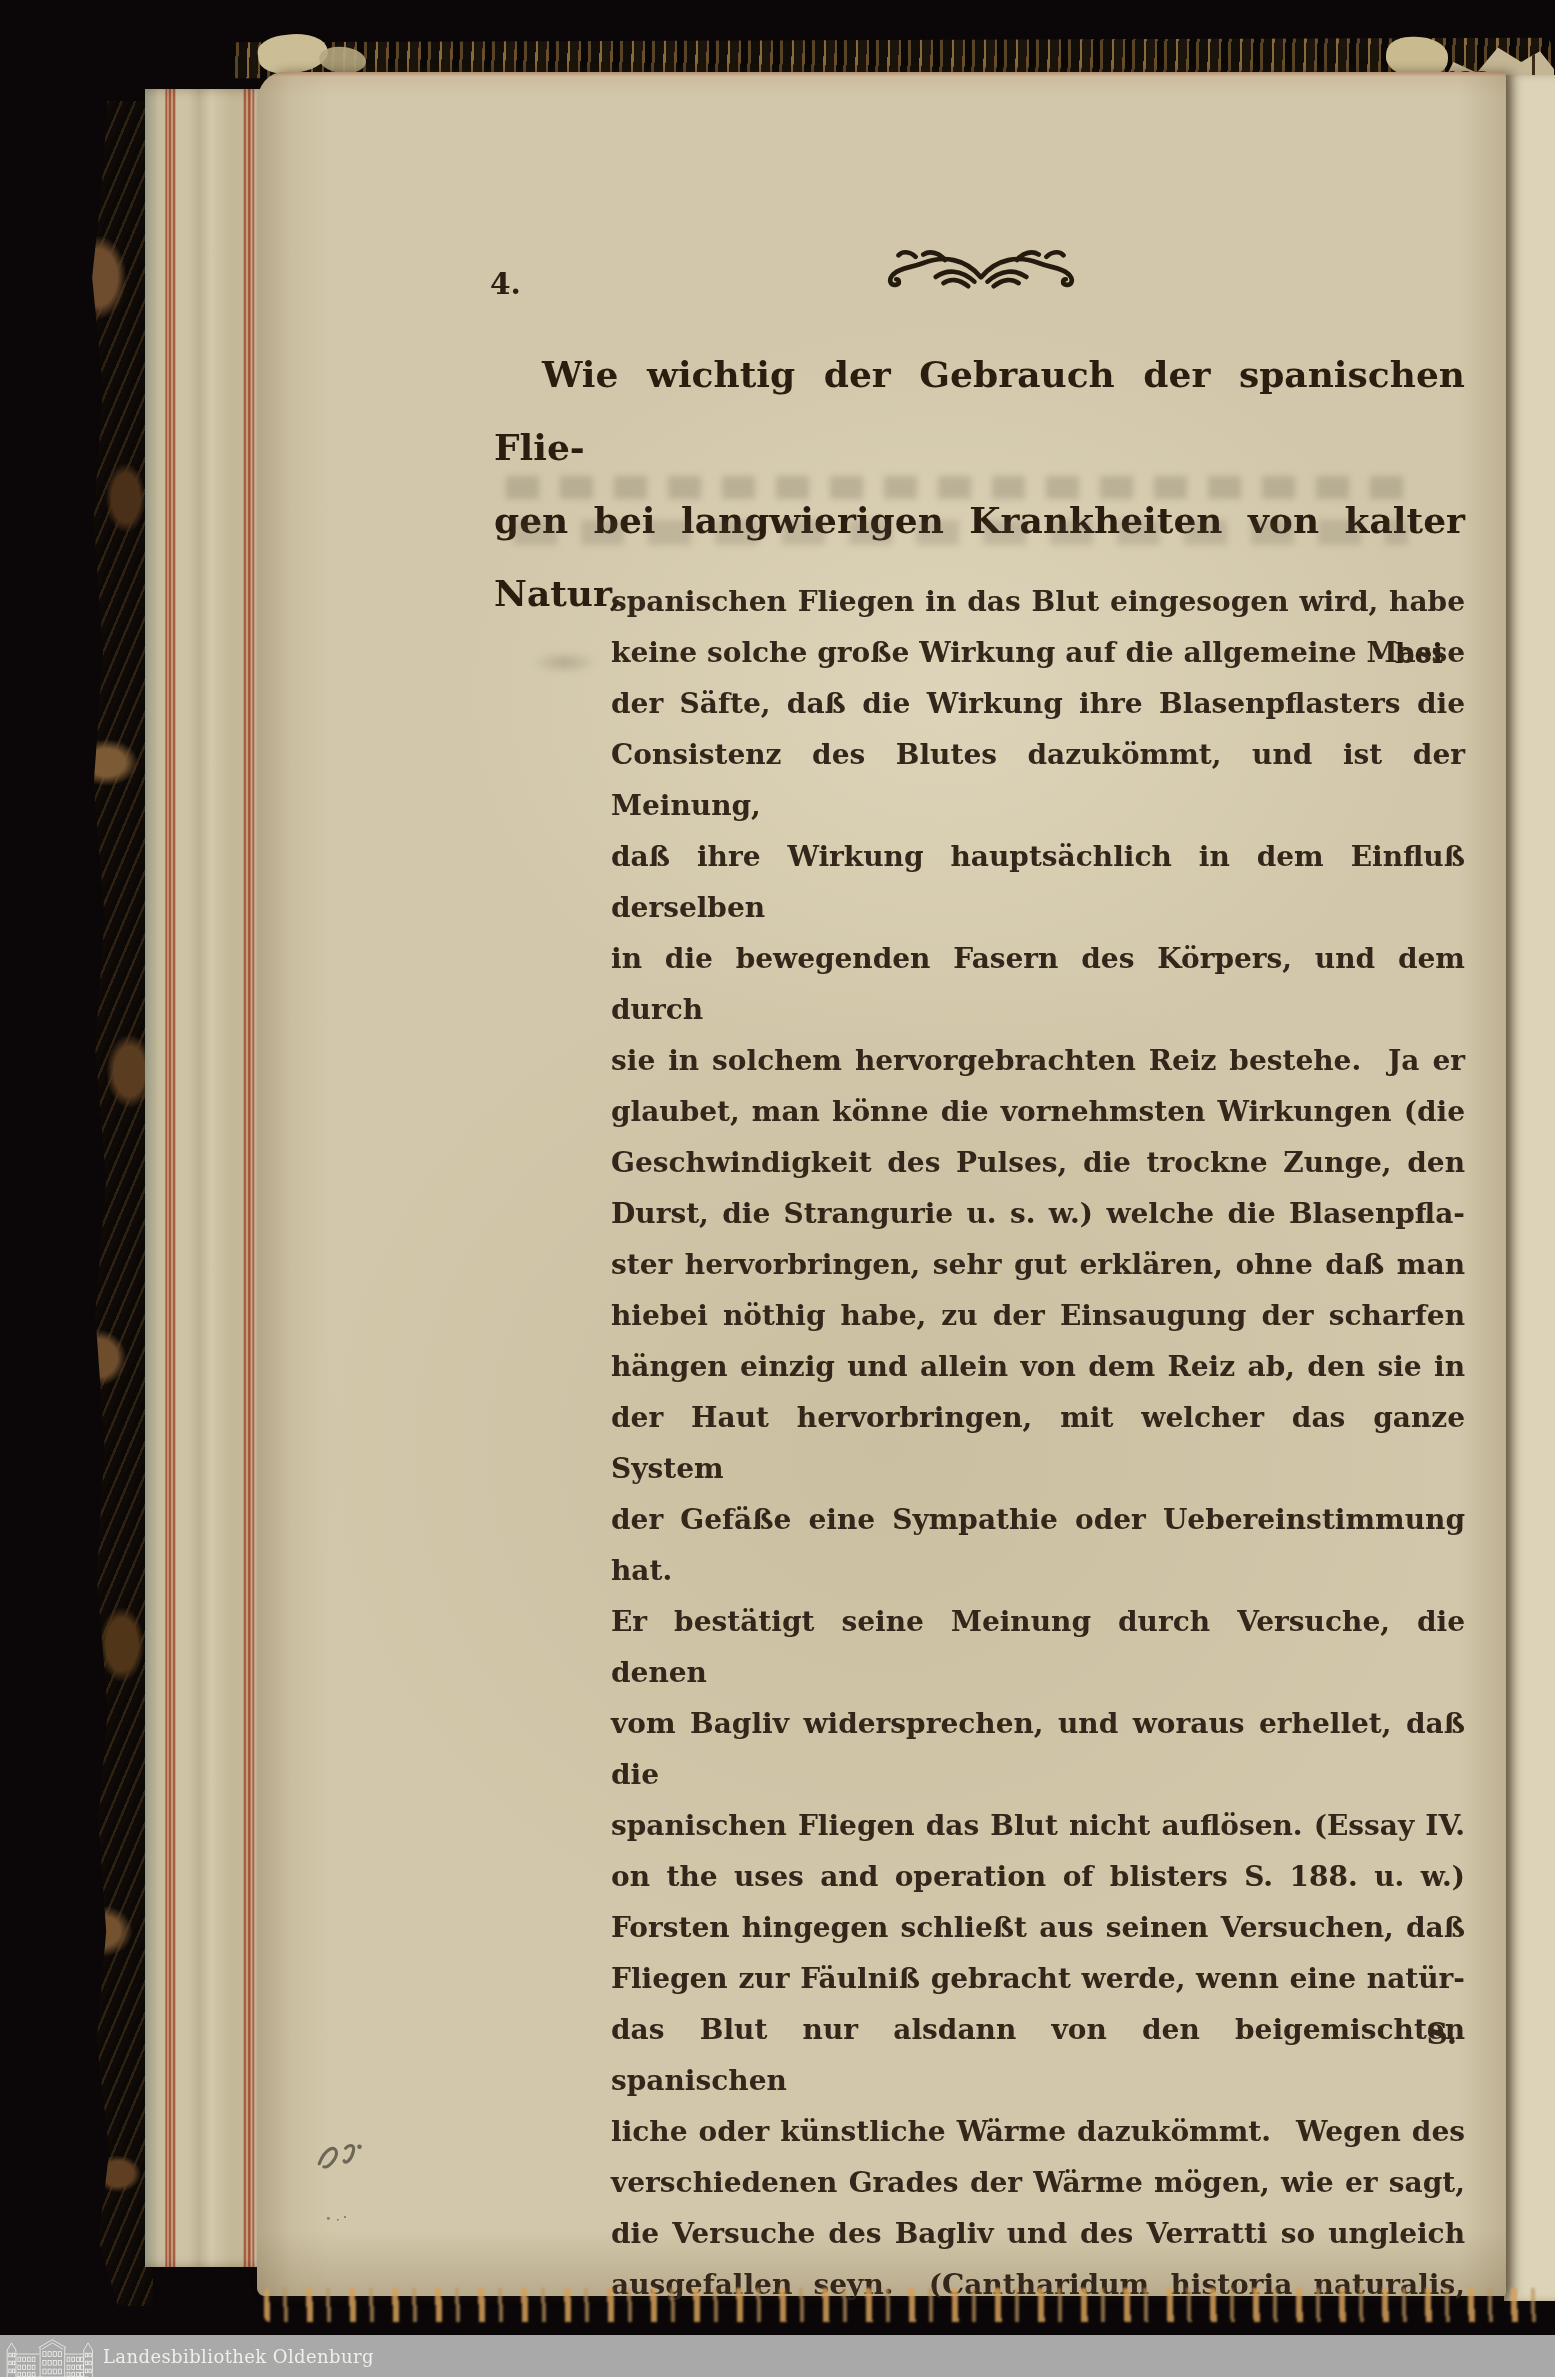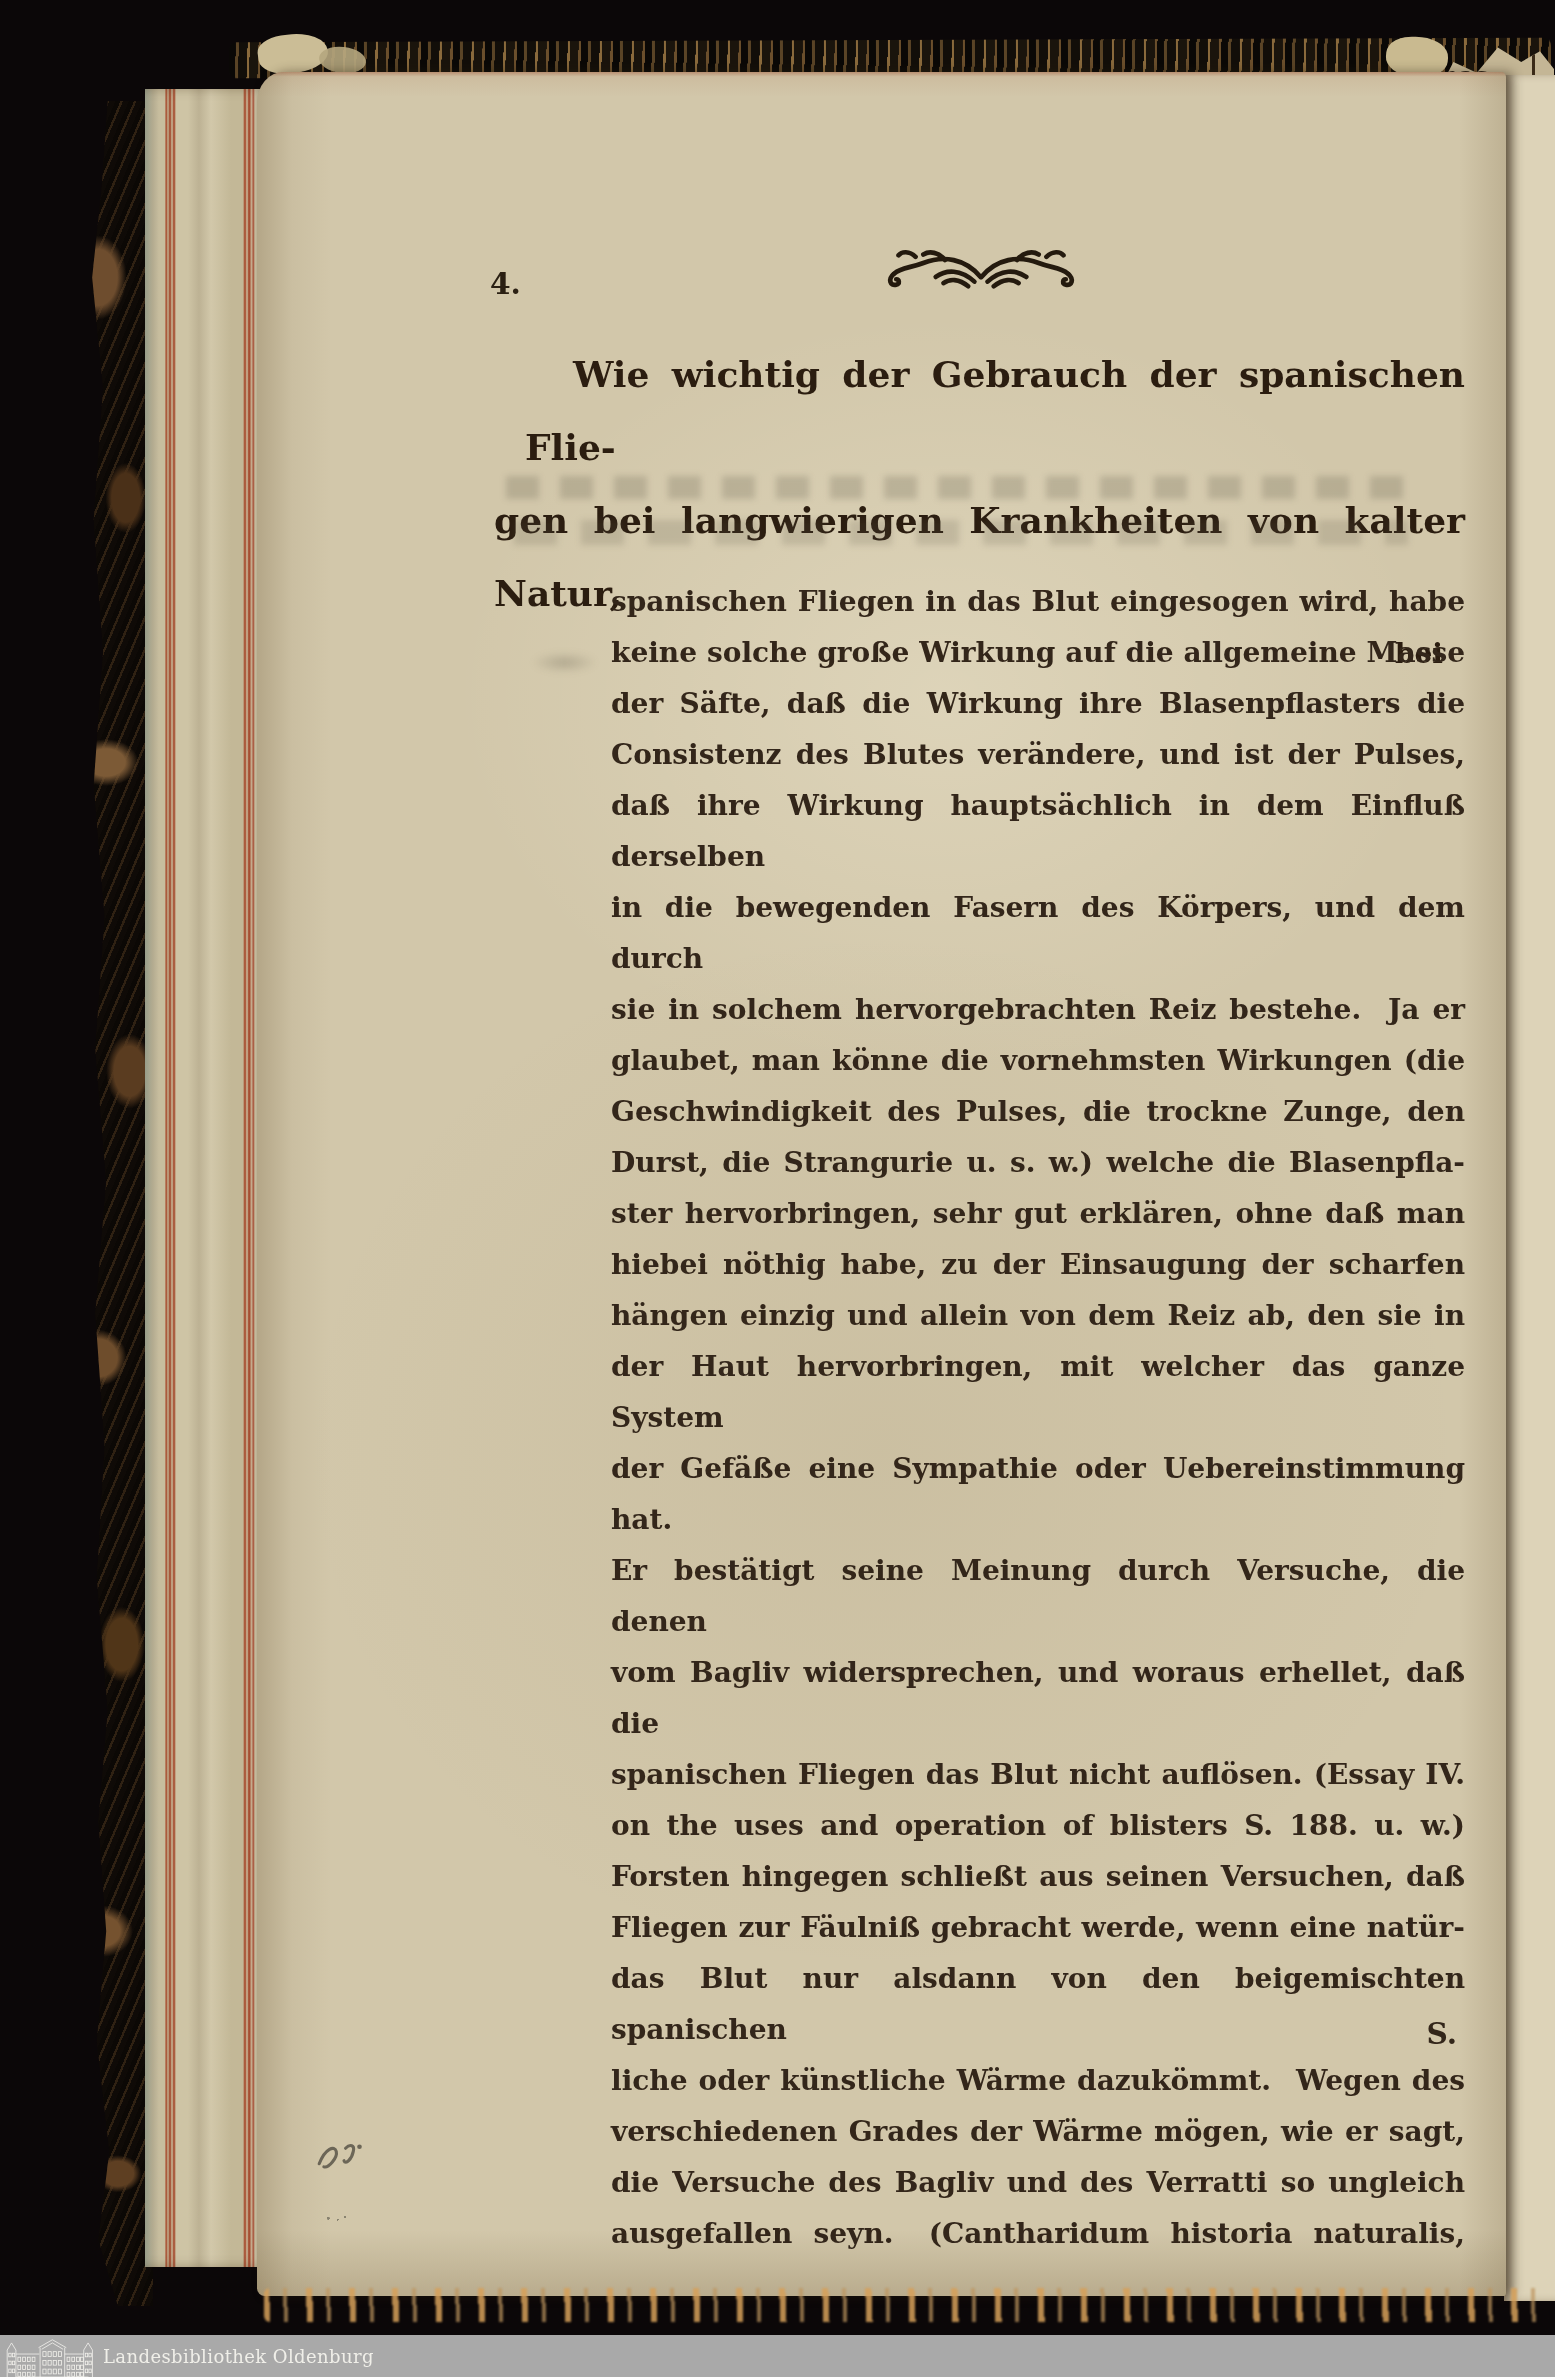--- a/index.html
+++ b/index.html
@@ -77,21 +77,21 @@
       linear-gradient(0deg,rgba(110,90,55,.25) 0,transparent 66px),
       linear-gradient(180deg,rgba(145,60,28,.40) 0,rgba(145,60,28,.08) 4.7px,transparent 25px);
     border-radius:26.4px 4.7px 3.1px 7.8px / 31px 4.7px 3.1px 7.8px;
     box-shadow:6.2px 0 11px rgba(40,28,14,.45);
   }
   .page-number{
     position:absolute;left:233px;top:194px;font-size:29.6px;font-weight:bold;color:#2b2013;
   }
   .ornament{position:absolute;left:613px;top:174px;width:222px;height:48px;}
   .heading{position:absolute;left:237px;top:266px;width:971px;color:#2b1d10;font-weight:bold;font-size:36px;}
-  .heading .h1{text-indent:48px;line-height:73px;text-align:justify;text-align-last:justify;margin-left:31px;}
+  .heading .h1{text-indent:48px;line-height:73px;text-align:justify;text-align-last:justify;}
   .heading .h2{line-height:73px;text-align:justify;text-align-last:justify;}
   .heading .h3{line-height:48px;text-align:right;padding-right:22px;font-size:28px;}
   .ghost{position:absolute;filter:blur(3.1px);}
   .ghost1{left:249px;top:404px;width:918px;height:23px;
     background:repeating-linear-gradient(90deg,rgba(88,82,66,.22) 0 33px,rgba(88,82,66,0) 33px 54px);}
   .ghost2{left:257px;top:448px;width:894px;height:25px;
     background:repeating-linear-gradient(90deg,rgba(88,82,66,.18) 0 43px,rgba(88,82,66,0) 43px 67px);}
   .ghost3{left:257px;top:572px;width:101px;height:37px;
     background:radial-gradient(ellipse 47px 15.6px at 50% 50%,rgba(88,82,66,.28),transparent 70%);}
   .body-block{
@@ -165,21 +165,21 @@
   </div>
 
   <div class="ghost ghost1"></div>
   <div class="ghost ghost2"></div>
   <div class="ghost ghost3"></div>
 
   <div class="body-block">
       <div class="bline">spanischen Fliegen in das Blut eingesogen wird, habe</div>
       <div class="bline">keine solche große Wirkung auf die allgemeine Masse</div>
       <div class="bline">der Säfte, daß die Wirkung ihre Blasenpflasters die</div>
-      <div class="bline">Consistenz des Blutes verändere, und ist der Pulses,</div>
+      <div class="bline">Consistenz des Blutes dazukömmt, und ist der Meinung,</div>
       <div class="bline">daß ihre Wirkung hauptsächlich in dem Einfluß derselben</div>
       <div class="bline">in die bewegenden Fasern des Körpers, und dem durch</div>
       <div class="bline">sie in solchem hervorgebrachten Reiz bestehe.  Ja er</div>
       <div class="bline">glaubet, man könne die vornehmsten Wirkungen (die</div>
       <div class="bline">Geschwindigkeit des Pulses, die trockne Zunge, den</div>
       <div class="bline">Durst, die Strangurie u. s. w.) welche die Blasenpfla-</div>
       <div class="bline">ster hervorbringen, sehr gut erklären, ohne daß man</div>
       <div class="bline">hiebei nöthig habe, zu der Einsaugung der scharfen</div>
       <div class="bline">hängen einzig und allein von dem Reiz ab, den sie in</div>
       <div class="bline">der Haut hervorbringen, mit welcher das ganze System</div>

